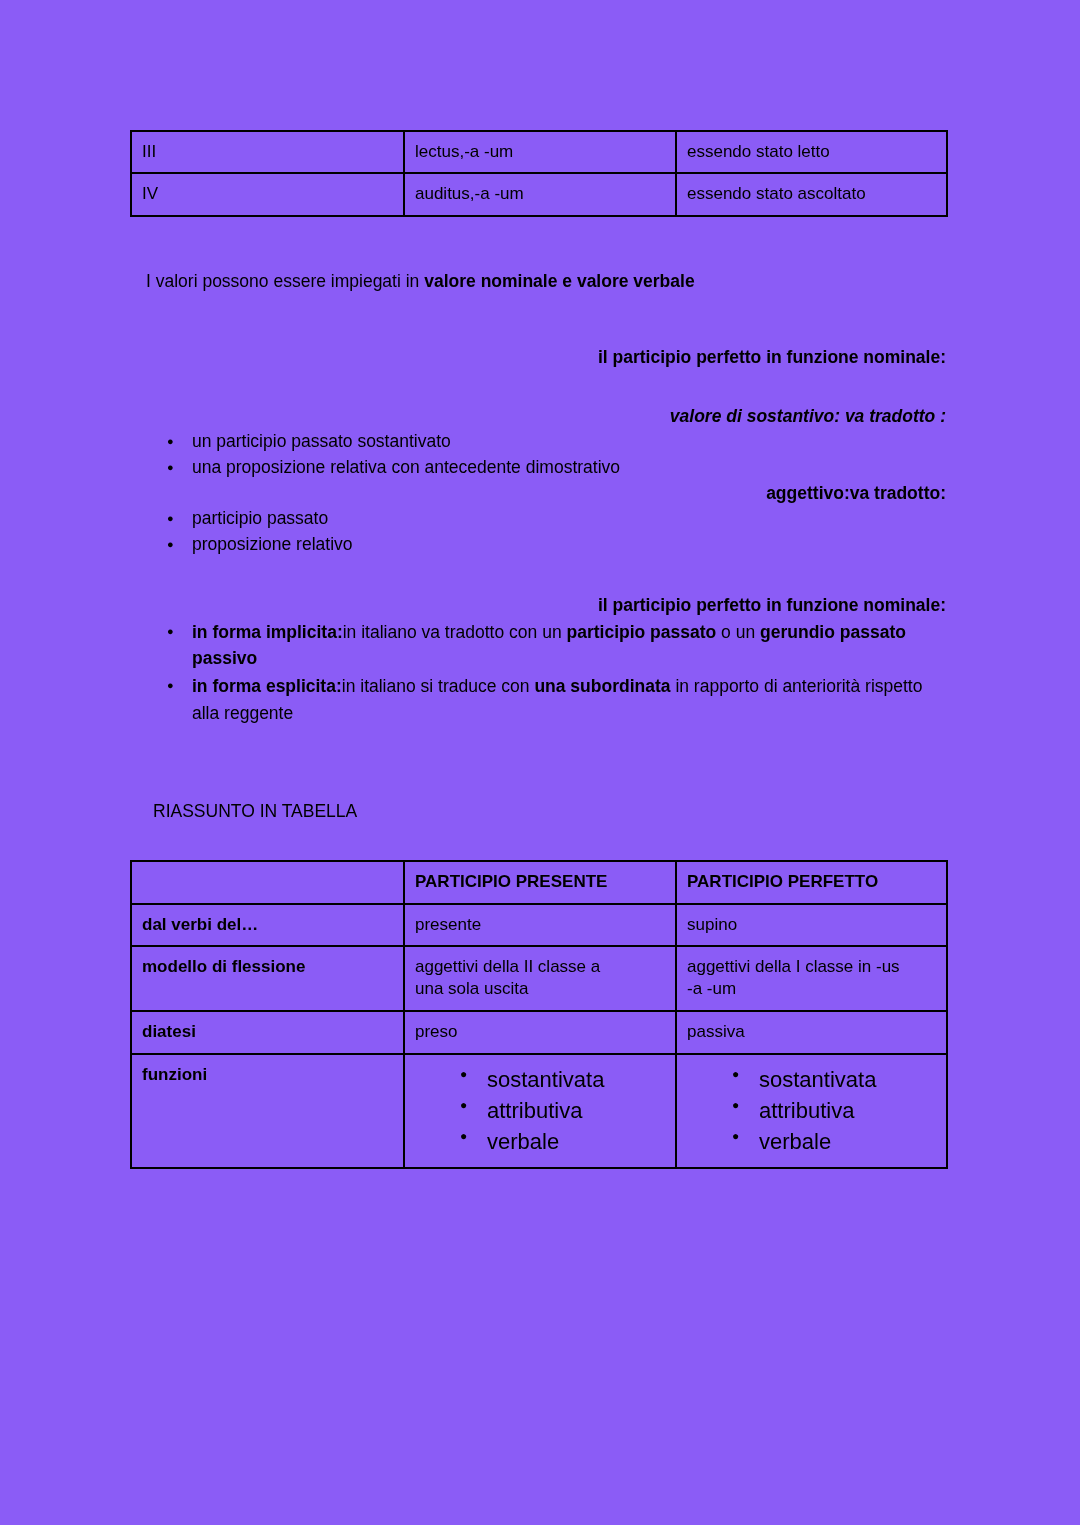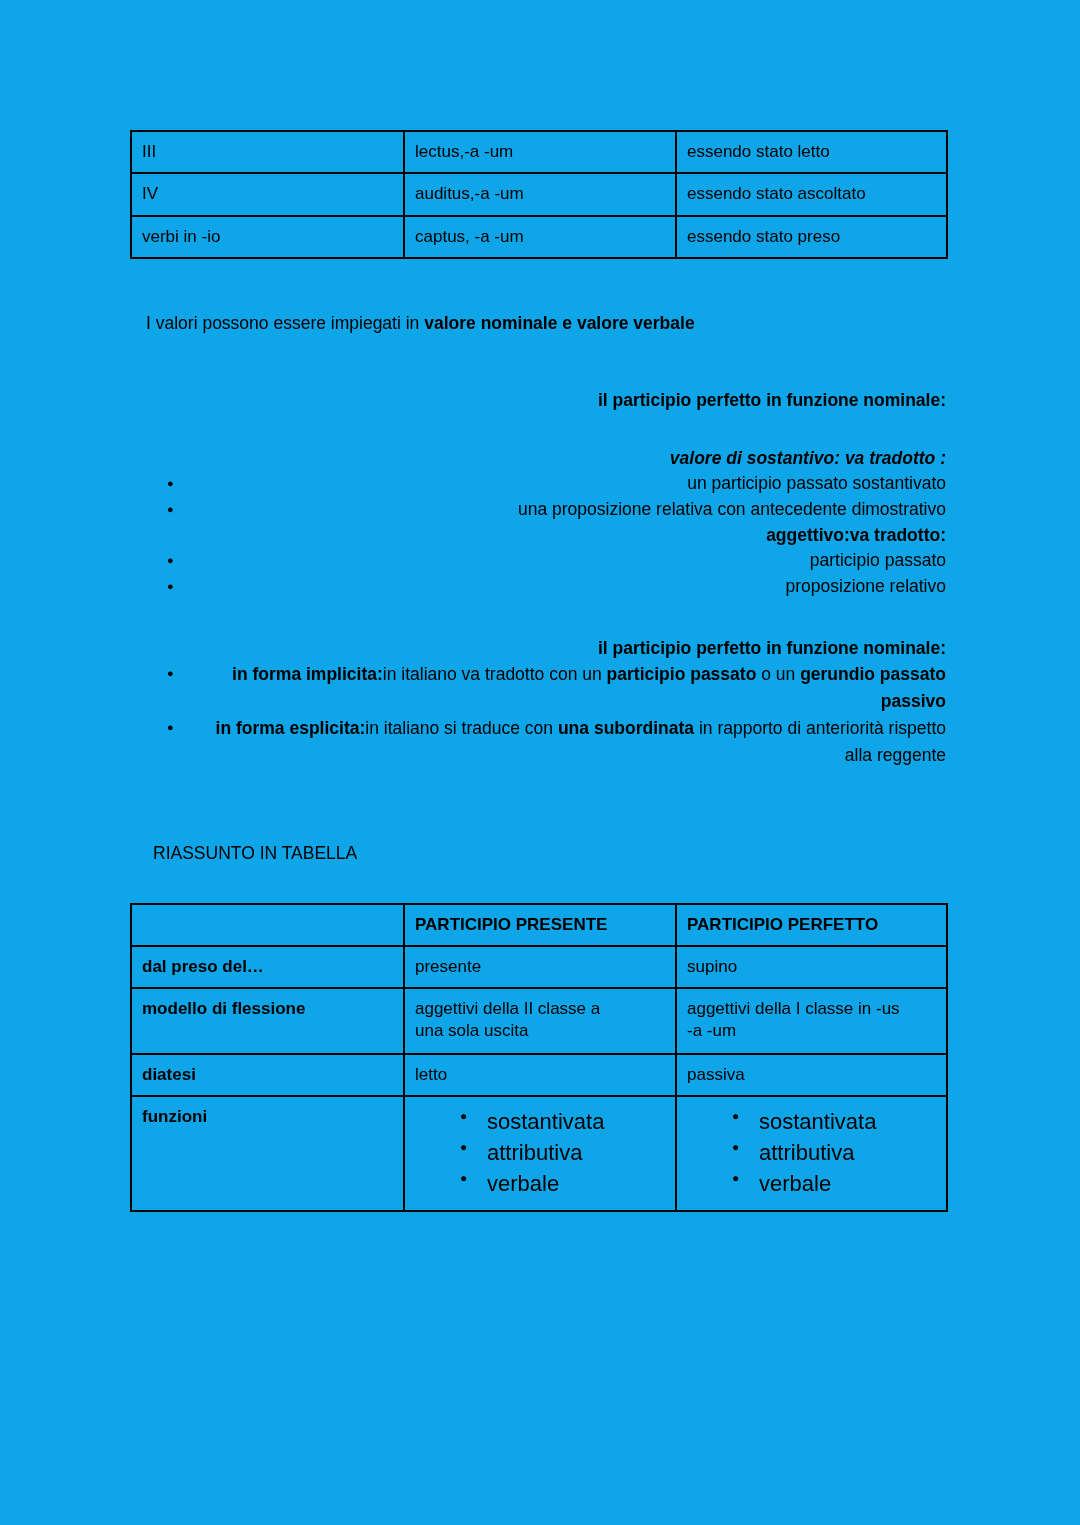--- a/index.html
+++ b/index.html
@@ -15,21 +15,21 @@
     color: #000000;
     position: relative;
     overflow: hidden;
   }
   .page {
     position: absolute;
     left: 0;
     top: 0;
     width: 1080px;
     height: 1525px;
-    background: #0ea5e9;
+    background: #8b5cf6;
   }
   .content {
     position: absolute;
     left: 130px;
     top: 130px;
     width: 816px;
   }
 
   
   table.doc-table {
@@ -85,21 +85,20 @@
   .spacer-36 { height: 36px; }
   .spacer-72 { height: 72px; }
 
   b, strong { font-weight: bold; }
   .bolditalic { font-weight: bold; font-style: italic; margin-top: 33px; }
 
   ul.doc-list {
     margin: 0;
     padding: 0 0 0 37px;
     list-style: none;
-    text-align: right;
   }
   ul.doc-list > li {
     position: relative;
     padding-left: 25px;
     font-size: 17.5px;
     line-height: 1.47;
     margin: 0;
   }
   ul.doc-list > li::before {
     content: "\25CF";
@@ -142,25 +141,20 @@
         <tr>
           <td>III</td>
           <td>lectus,-a -um</td>
           <td>essendo stato letto</td>
         </tr>
         <tr>
           <td>IV</td>
           <td>auditus,-a -um</td>
           <td>essendo stato ascoltato</td>
         </tr>
-        <tr>
-          <td>verbi in -io</td>
-          <td>captus, -a -um</td>
-          <td>essendo stato preso</td>
-        </tr>
       </tbody>
     </table>
 
     <div class="spacer-36"></div>
 
     <p class="para"><span>I valori possono essere impiegati in </span><b>valore nominale e valore verbale</b></p>
 
     <div class="spacer-36"></div>
 
     <div class="heading-line">il participio perfetto in funzione nominale:</div>
@@ -200,21 +194,21 @@
           <col class="col-c">
       </colgroup>
       <tbody>
         <tr>
           <td></td>
           <td class="b">PARTICIPIO PRESENTE</td>
           <td class="b">PARTICIPIO PERFETTO</td>
         </tr>
 
         <tr>
-          <td class="b">dal preso del…</td>
+          <td class="b">dal verbi del…</td>
           <td>presente</td>
           <td>supino</td>
         </tr>
 
         <tr>
           <td class="b">modello di flessione</td>
           <td>
             <div class="cell-lines">
               <div>aggettivi della II classe a</div>
               <div>una sola uscita</div>
@@ -223,21 +217,21 @@
           <td>
             <div class="cell-lines">
               <div>aggettivi della I classe in -us</div>
               <div>-a -um</div>
             </div>
           </td>
         </tr>
 
         <tr>
           <td class="b">diatesi</td>
-          <td>letto</td>
+          <td>preso</td>
           <td>passiva</td>
         </tr>
 
 
         <tr>
           <td class="b">funzioni</td>
           <td>
             <ul class="cell-list">
               <li>sostantivata</li>
               <li>attributiva</li>

